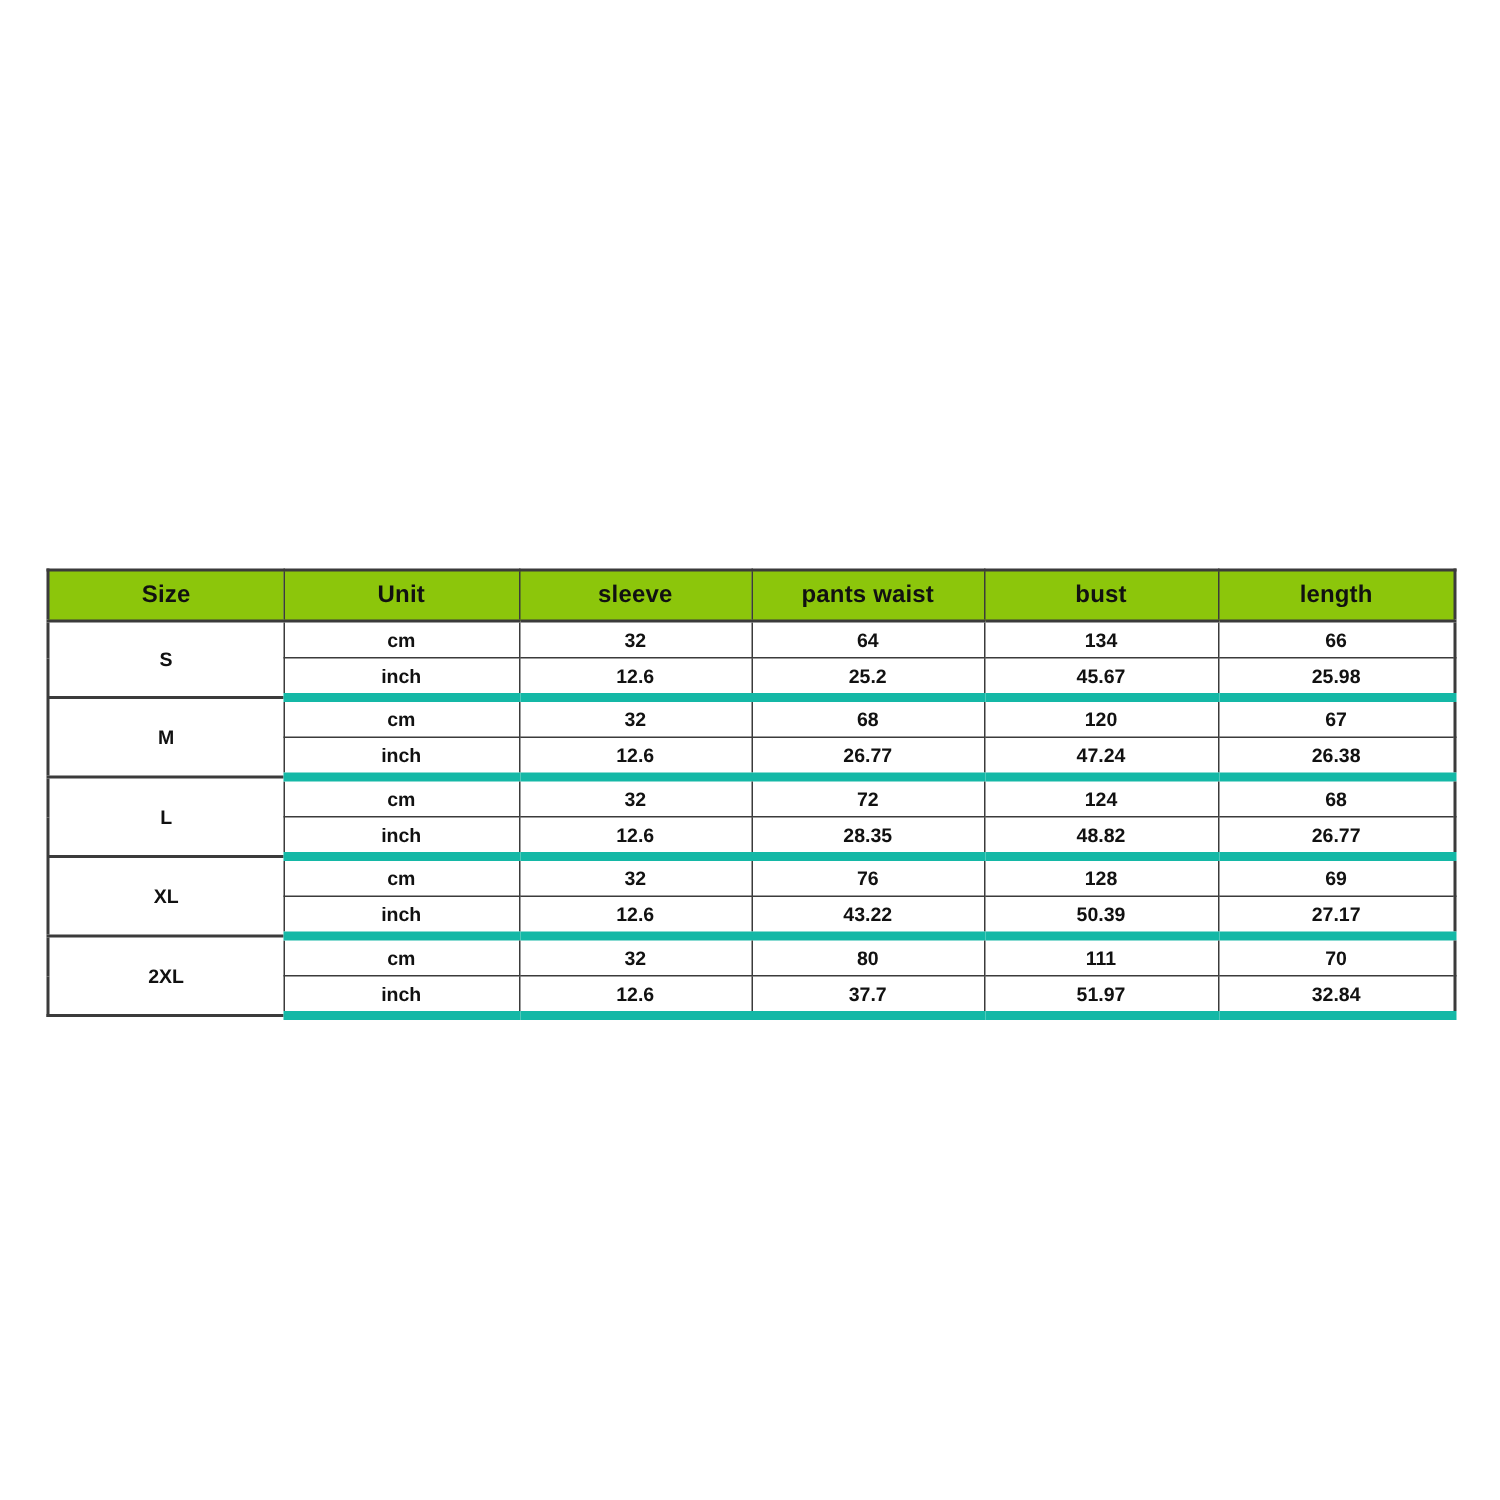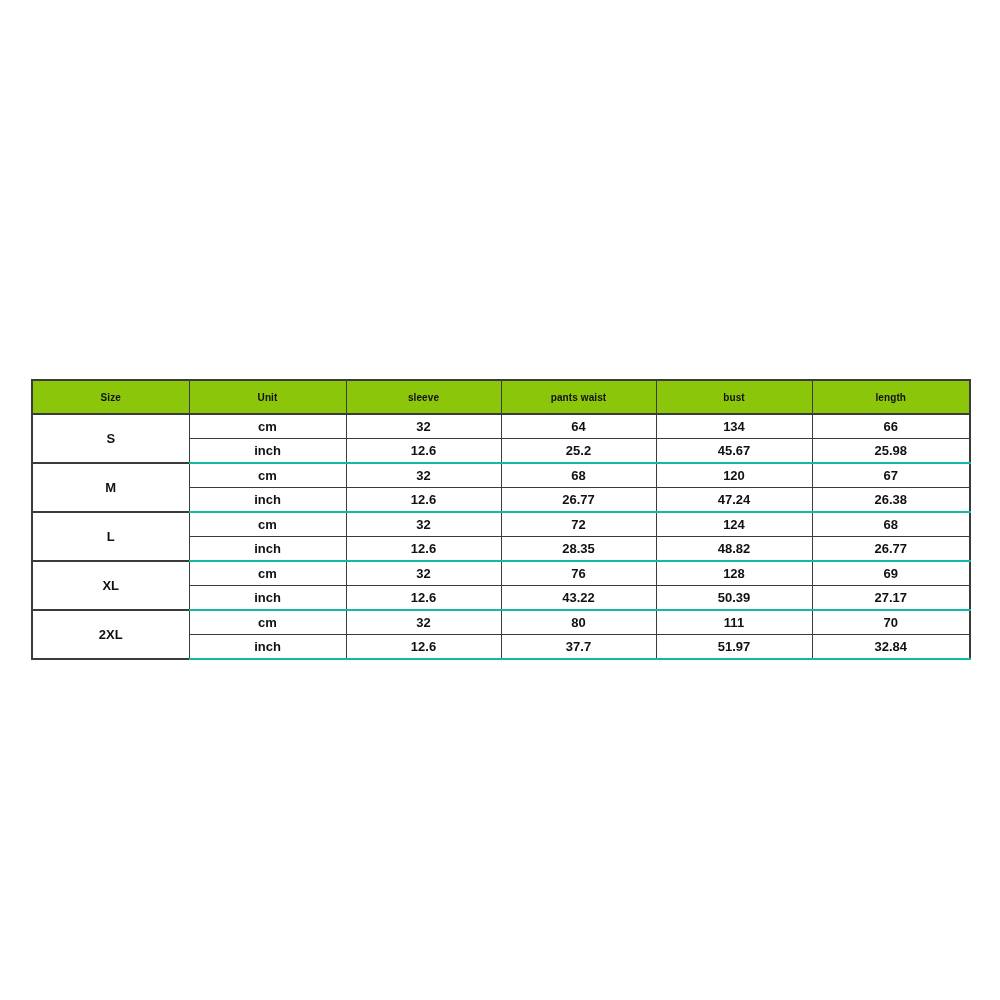--- a/index.html
+++ b/index.html
@@ -43,39 +43,39 @@
     text-align: center;
     vertical-align: middle;
     font-weight: bold;
     color: #111111;
     padding: 0;
   }
 
   table.size-chart thead th {
     height: 32px;
     background: #8CC60B;
-    font-size: 10px;
+    font-size: 16px;
     letter-spacing: 0.1px;
     border-color: #3b3b3b;
   }
 
   table.size-chart tbody td {
     height: 23px;
     font-size: 13px;
   }
 
   
   td.size-cell {
     font-size: 14px;
     padding-top: 10px;   
   }
 
   
   tbody tr.group-end td {
-    border-bottom: 2px solid #14b8a6;
+    border-bottom: 6px solid #14b8a6;
   }
   tbody tr.group-start td {
     border-top: 2px solid #3b3b3b;
   }
 
   table.size-chart {
     border: 2px solid #3b3b3b;
   }
 </style>
 </head>

